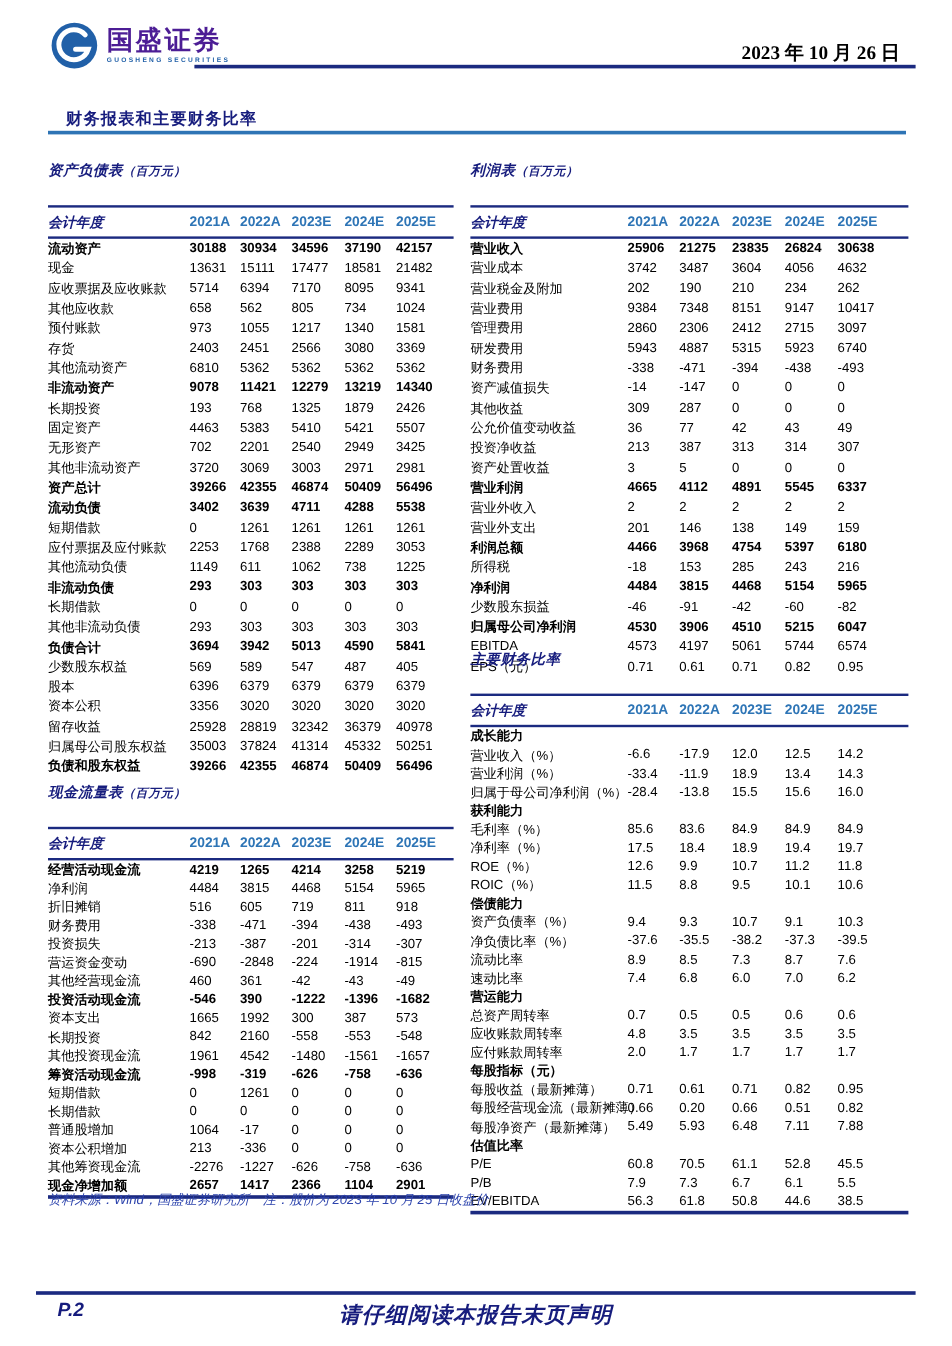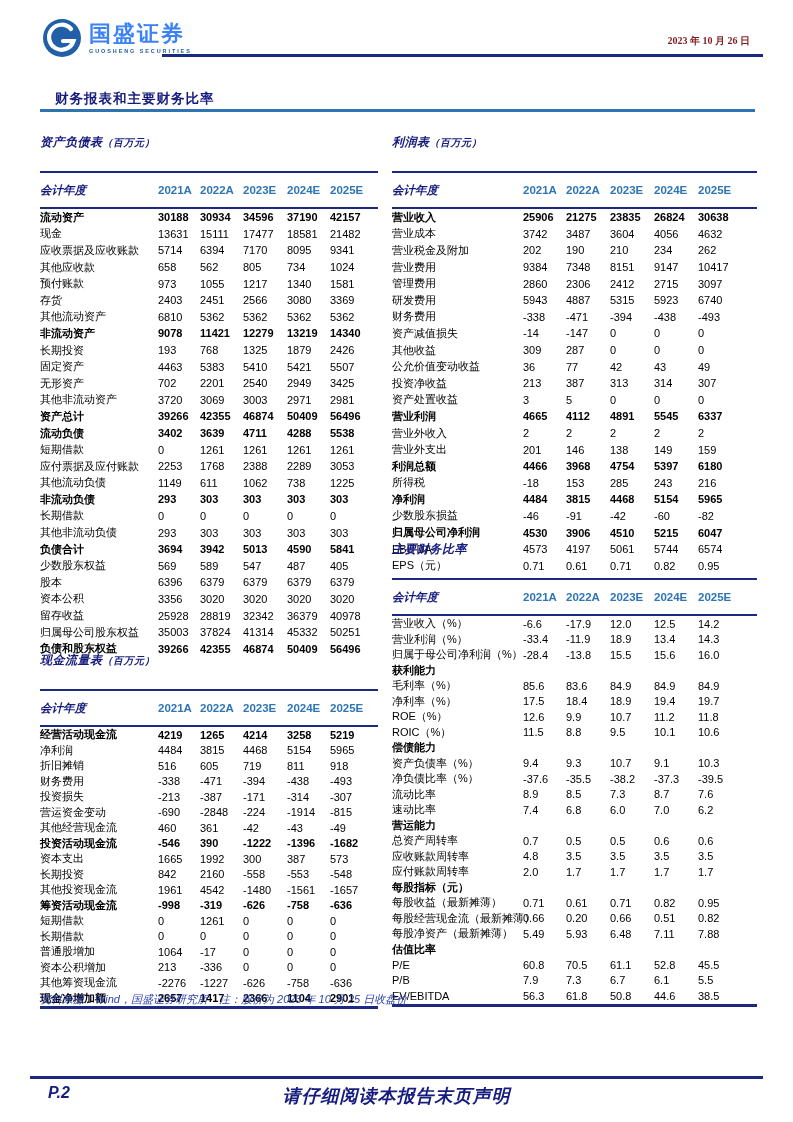--- a/index.html
+++ b/index.html
@@ -4,37 +4,37 @@
 <style>
   * { margin:0; padding:0; box-sizing:border-box; }
   html,body { background:#ffffff; }
   body { font-family:"Liberation Sans","DejaVu Sans",sans-serif; }
   .page { position:relative; width:793px; height:1122px; background:#ffffff; overflow:hidden; color:#000; }
 
   
   .logo { position:absolute; left:42px; top:18px; display:flex; align-items:flex-start; gap:7px; }
   .logo-circle { width:40px; height:40px; flex:0 0 auto; }
   .brand-text { display:flex; flex-direction:column; margin-top:4px; }
-  .brand-cn { font-family:"Liberation Serif","DejaVu Serif",serif; font-size:22px; font-weight:bold; color:#3b82f6; letter-spacing:2px; line-height:1.1; }
+  .brand-cn { font-family:"Liberation Serif","DejaVu Serif",serif; font-size:22px; font-weight:bold; color:#4c1d95; letter-spacing:2px; line-height:1.1; }
   .brand-en { font-size:5.5px; color:#2160a8; letter-spacing:1.9px; margin-top:2px; font-weight:bold; }
-  .header-date { position:absolute; right:43px; top:34px; font-family:"Liberation Serif","DejaVu Serif",serif; font-size:10px; font-weight:bold; color:#7f1d1d; }
+  .header-date { position:absolute; right:43px; top:34px; font-family:"Liberation Serif","DejaVu Serif",serif; font-size:16px; font-weight:bold; color:#000000; }
   .header-rule { position:absolute; left:162px; top:54px; width:601px; height:3px; background:#1b2a80; }
 
   
   .section-title { position:absolute; left:55px; top:90px; font-size:13.5px; font-weight:bold; color:#161c7d; letter-spacing:1px; }
   .section-rule { position:absolute; left:40px; top:109px; width:715px; height:2.5px; background:#2e74b5; }
 
   
   .tbl { position:absolute; }
   .ttitle { font-size:12px; font-weight:bold; font-style:italic; color:#161c7d; padding-bottom:20px; border-bottom:2px solid #1b2a80; white-space:nowrap; letter-spacing:0.5px; }
   .ttitle .unit { font-size:10px; }
   .thead-row, .trow { display:grid; align-items:center; }
   .tbl-left  .thead-row, .tbl-left  .trow { grid-template-columns:118px 42px 43px 44px 43px 1fr; }
   .tbl-right .thead-row, .tbl-right .trow { grid-template-columns:131px 43px 44px 44px 44px 1fr; }
-  .thead-row { height:36px; border-bottom:2px solid #1b2a80; }
+  .thead-row { height:26px; border-bottom:2px solid #1b2a80; }
   .thead-row .tlabel { font-size:11.5px; font-weight:bold; font-style:italic; color:#161c7d; white-space:nowrap; }
   .year { font-size:11.5px; font-weight:bold; color:#2e75b6; white-space:nowrap; }
   .trow { font-size:11px; color:#000; }
   .rh-lg .trow { height:16.6px; }
   .rh-sm .trow { height:15.5px; }
   .trow .tlabel { white-space:nowrap; overflow:visible; }
   .trow .tval { white-space:nowrap; }
   .trow.bold { font-weight:bold; }
   .bottom-rule { border-bottom:3px solid #1b2a80; }
 
@@ -492,20 +492,28 @@
     <div class="ttitle"><span>主要财务比率</span></div>
     <div class="thead-row">
       <span class="tlabel">会计年度</span>
     <span class="tval year">2021A</span>
         <span class="tval year">2022A</span>
         <span class="tval year">2023E</span>
         <span class="tval year">2024E</span>
         <span class="tval year">2025E</span>
       </div>
     <div>
+        <div class="trow bold">
+          <span class="tlabel">成长能力</span>
+          <span class="tval"></span>
+          <span class="tval"></span>
+          <span class="tval"></span>
+          <span class="tval"></span>
+          <span class="tval"></span>
+        </div>
         <div class="trow">
           <span class="tlabel">营业收入（%）</span>
           <span class="tval">-6.6</span>
           <span class="tval">-17.9</span>
           <span class="tval">12.0</span>
           <span class="tval">12.5</span>
           <span class="tval">14.2</span>
         </div>
         <div class="trow">
           <span class="tlabel">营业利润（%）</span>
@@ -742,21 +750,21 @@
           <span class="tval">-338</span>
           <span class="tval">-471</span>
           <span class="tval">-394</span>
           <span class="tval">-438</span>
           <span class="tval">-493</span>
         </div>
         <div class="trow">
           <span class="tlabel">投资损失</span>
           <span class="tval">-213</span>
           <span class="tval">-387</span>
-          <span class="tval">-171</span>
+          <span class="tval">-201</span>
           <span class="tval">-314</span>
           <span class="tval">-307</span>
         </div>
         <div class="trow">
           <span class="tlabel">营运资金变动</span>
           <span class="tval">-690</span>
           <span class="tval">-2848</span>
           <span class="tval">-224</span>
           <span class="tval">-1914</span>
           <span class="tval">-815</span>

